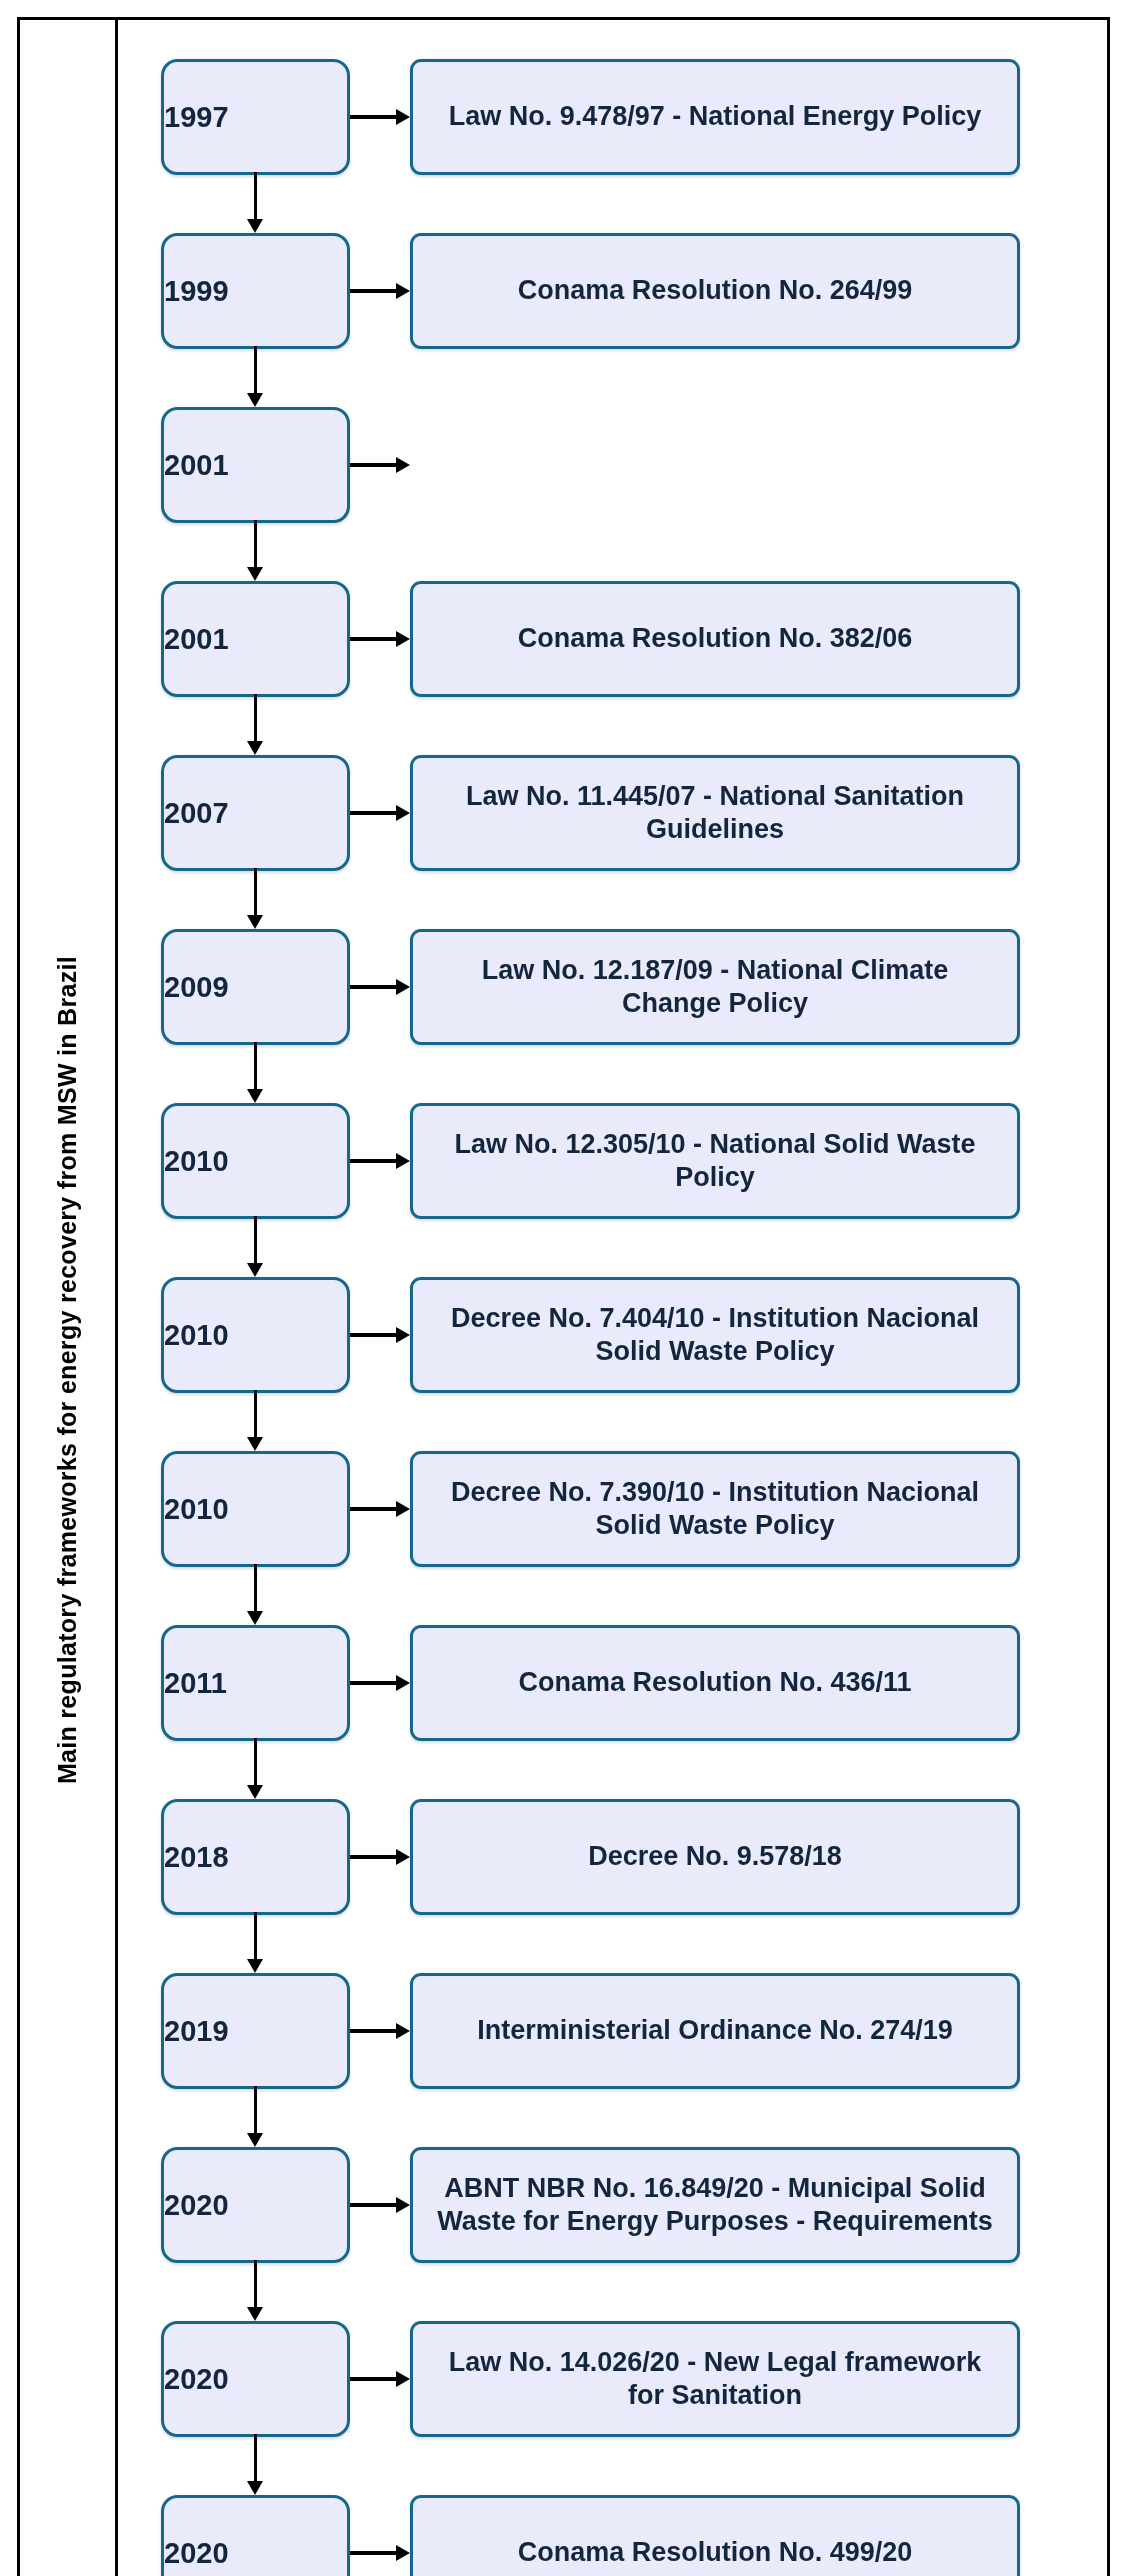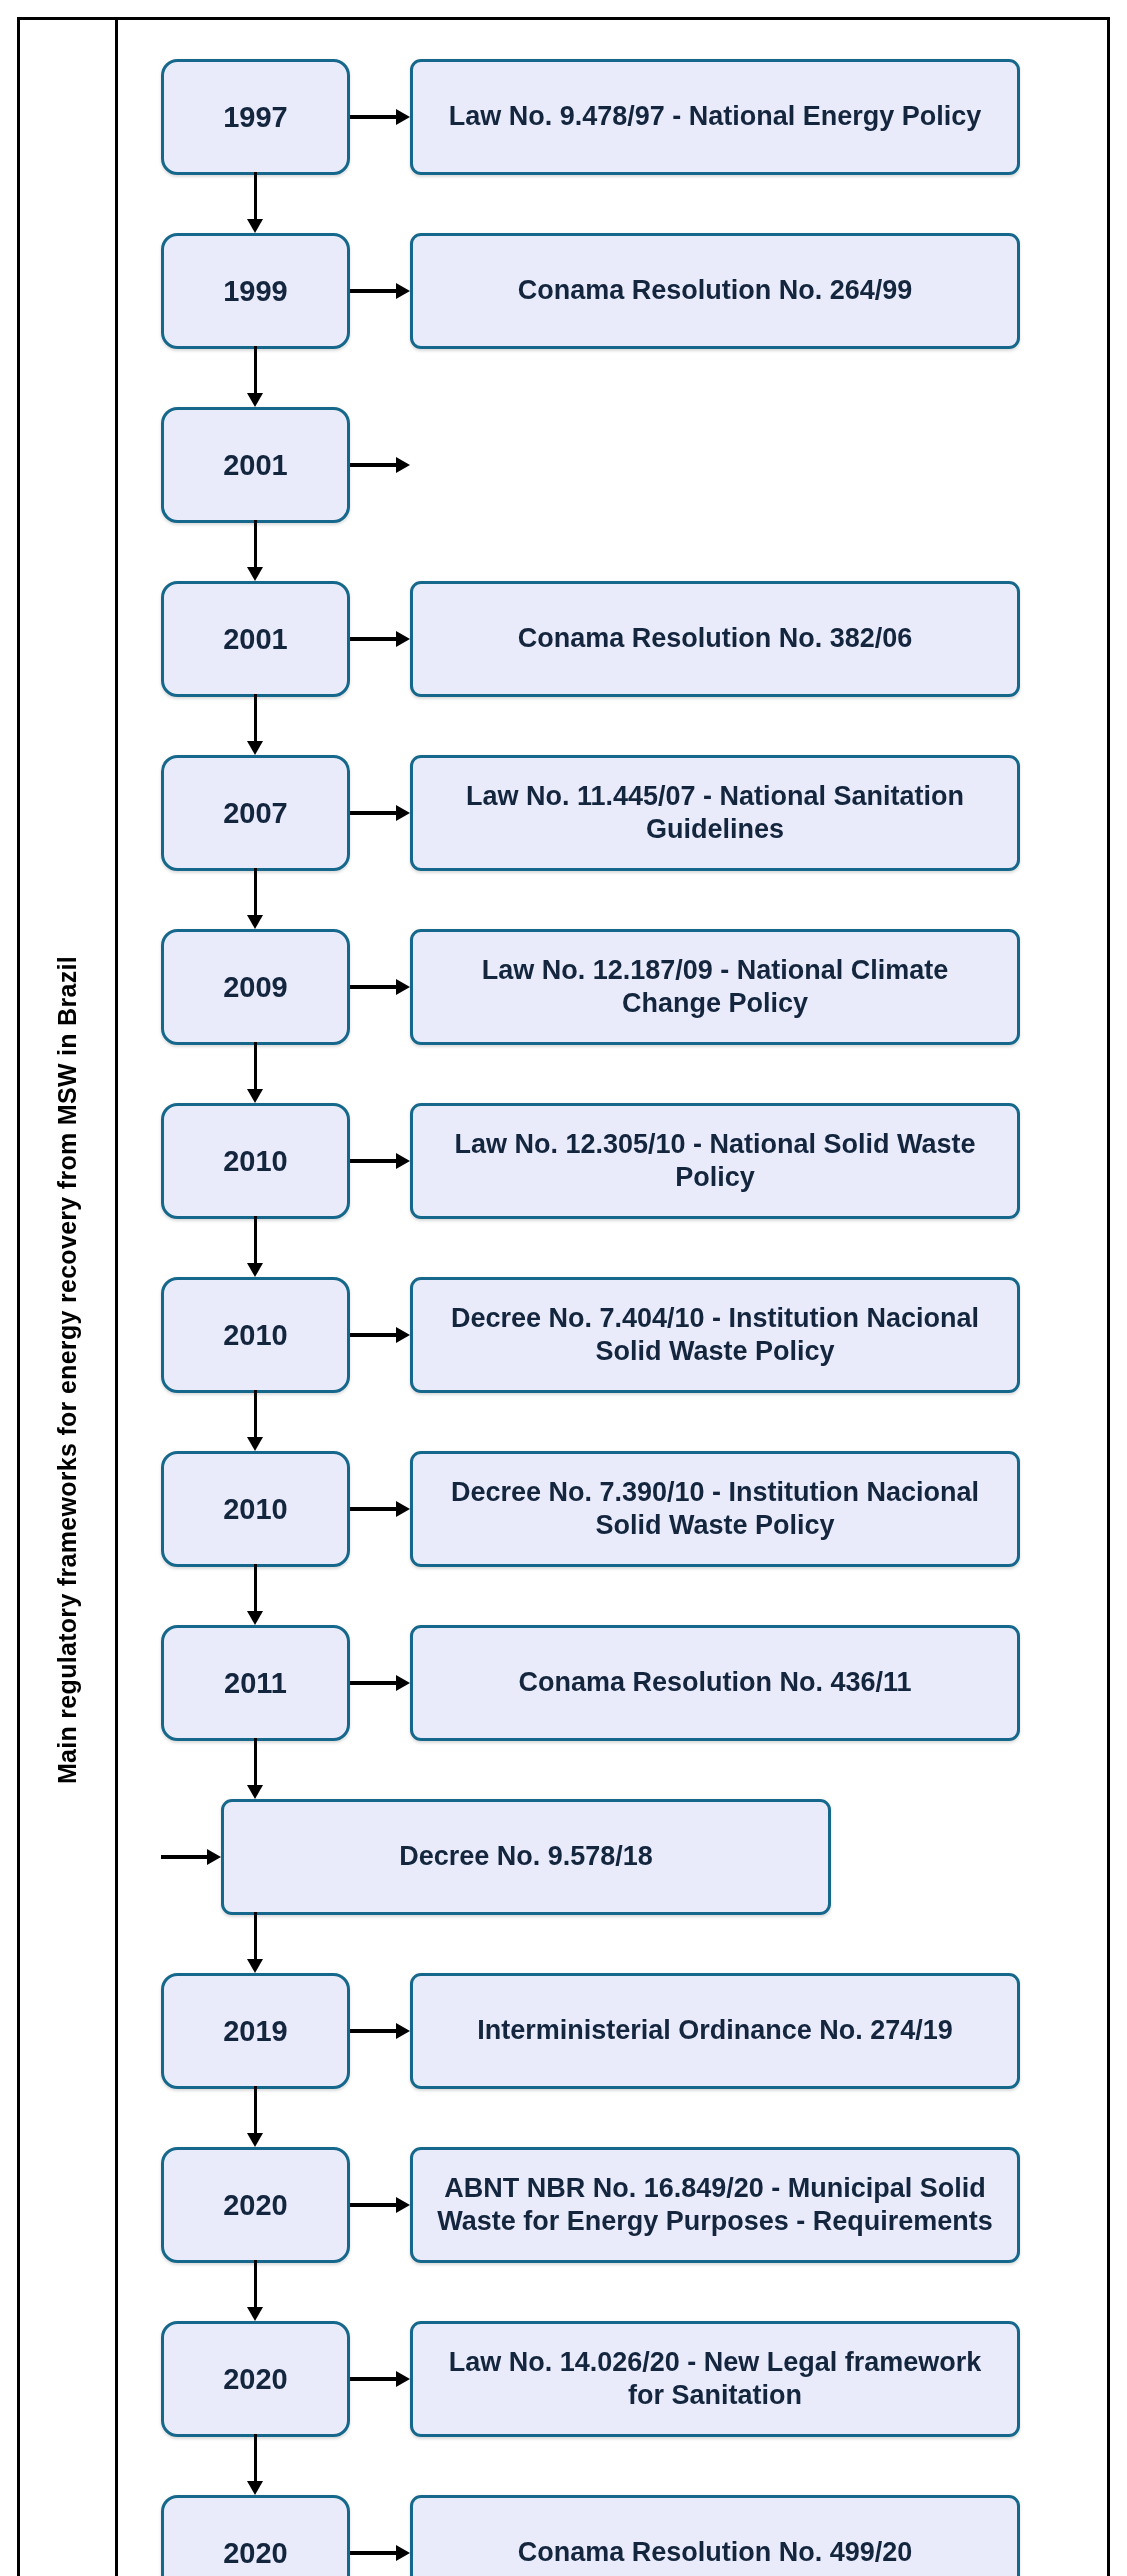--- a/index.html
+++ b/index.html
@@ -54,21 +54,20 @@
   }
   .year-box{
     width:189px;
     height:116px;
     flex:none;
     background:var(--box-fill);
     border:3.1px solid var(--box-border);
     border-radius:16.5px;
     display:flex;
     align-items:center;
-    justify-content:center;
     font-size:29px;
     font-weight:bold;
     color:var(--text);
     box-shadow:0 1.5px 3.1px rgba(0,0,0,0.15);
   }
   .h-arrow{
     width:60px;
     flex:none;
     display:flex;
     align-items:center;
@@ -304,20 +303,23 @@
       <span class="desc-text">Conama Resolution No. 436/11</span>
     </div>
   </div>
 
   <div class="v-connector">
     <span class="v-line"></span>
     <span class="v-head"></span>
   </div>
 
   <div class="row">
+    <div class="year-box">
+      <span class="year-text">2018</span>
+    </div>
     <div class="h-arrow">
       <span class="h-line"></span>
       <span class="h-head"></span>
     </div>
     <div class="desc-box">
       <span class="desc-text">Decree No. 9.578/18</span>
     </div>
   </div>
 
   <div class="v-connector">

